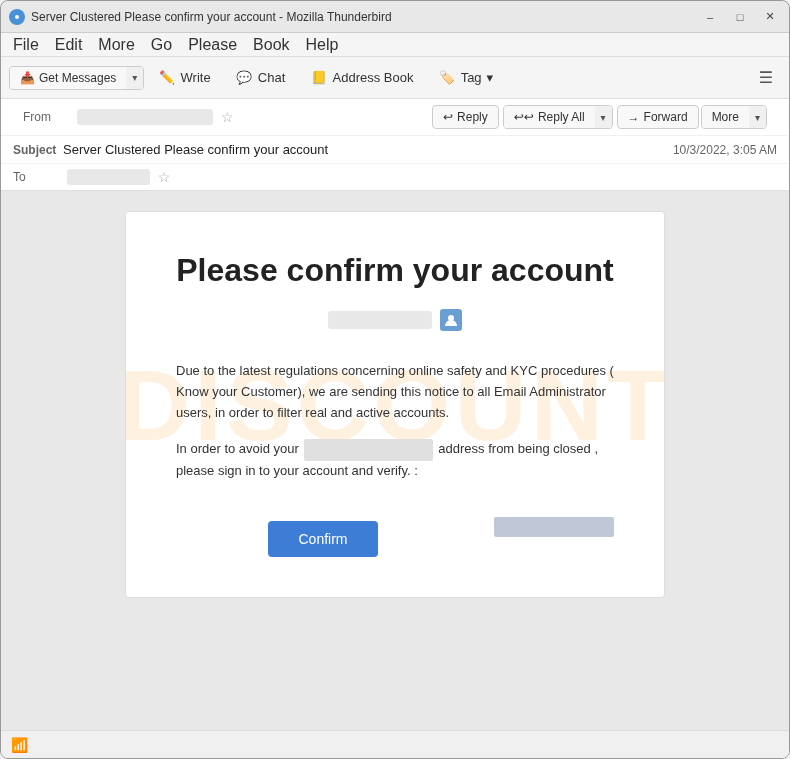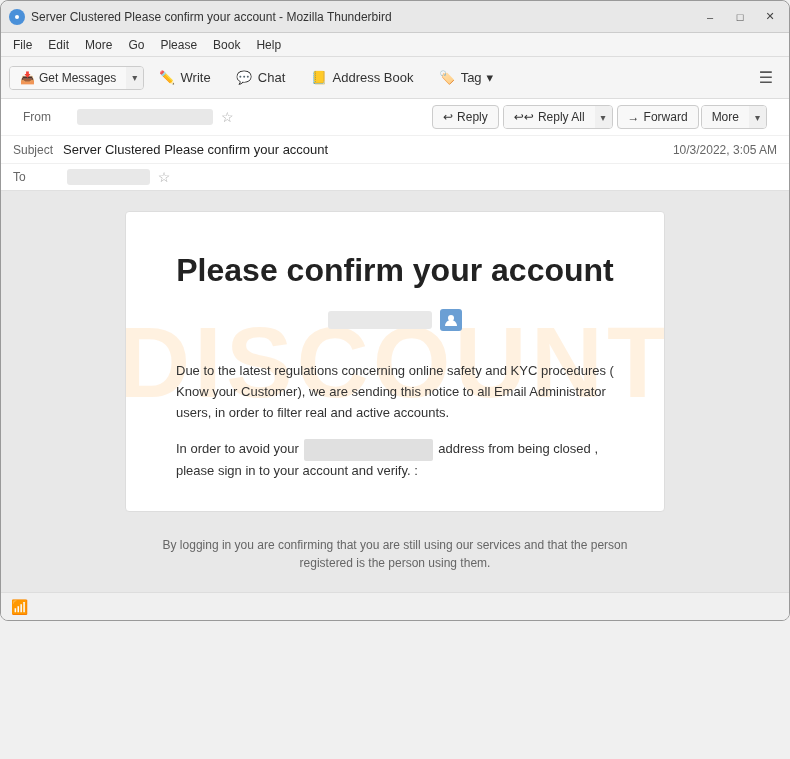--- a/index.html
+++ b/index.html
@@ -6,21 +6,21 @@
     body {
       font-family: 'Segoe UI', Arial, sans-serif;
       font-size: 13px;
       background: #f0f0f0;
       width: 790px;
       height: 759px;
       overflow: hidden;
     }
     .window {
       width: 790px;
-      height: 621px;
+      height: 759px;
       background: #f5f5f5;
       border: 1px solid #999;
       border-radius: 8px;
       overflow: hidden;
       display: flex;
       flex-direction: column;
     }
     
     .titlebar {
       background: #e8e8e8;
@@ -69,21 +69,21 @@
     .menubar {
       background: #f5f5f5;
       height: 24px;
       display: flex;
       align-items: center;
       padding: 0 4px;
       border-bottom: 1px solid #ddd;
     }
     .menu-item {
       padding: 2px 8px;
-      font-size: 12px;
+      font-size: 16px;
       color: #333;
       cursor: pointer;
       border-radius: 3px;
     }
 
     
     .toolbar {
       background: #f5f5f5;
       height: 42px;
       display: flex;
@@ -201,20 +201,21 @@
     .subject-row {
       display: flex;
       align-items: center;
       padding: 6px 12px;
       border-bottom: 1px solid #f0f0f0;
     }
     .subject-label {
       color: #666;
       font-size: 12px;
       min-width: 50px;
+      font-weight: bold;
     }
     .subject-value {
       font-size: 13px;
       font-weight: normal;
       color: #222;
       flex: 1;
     }
     .date-value {
       font-size: 12px;
       color: #666;
@@ -320,21 +321,20 @@
       padding: 10px 30px;
       font-size: 14px;
       cursor: pointer;
       text-align: center;
     }
     .confirm-btn-wrapper {
       display: flex;
       justify-content: center;
       align-items: center;
       gap: 24px;
-      text-decoration: underline;
     }
     .confirm-blur-after {
       background: #c0c8d8;
       border-radius: 2px;
       padding: 3px 30px;
       color: transparent;
       font-size: 12px;
       min-width: 120px;
     }
     .footer-note {
@@ -498,21 +498,19 @@
           <span>address from being closed ,<br>please sign in to your account and verify. :</span>
         </p>
 
         <div class="confirm-btn-wrapper">
           <button class="confirm-btn">Confirm</button>
           <span class="confirm-blur-after">&nbsp;</span>
         </div>
       </div>
     </div>
 
-    <p class="footer-note">By logging in you are confirming that you are still using our services and that the person registered is the
-person using them.</p>
   </div>
 
   <div class="statusbar">
     <span class="wifi-icon">📶</span>
   </div>
 
 </div>
 
 </body></html>

